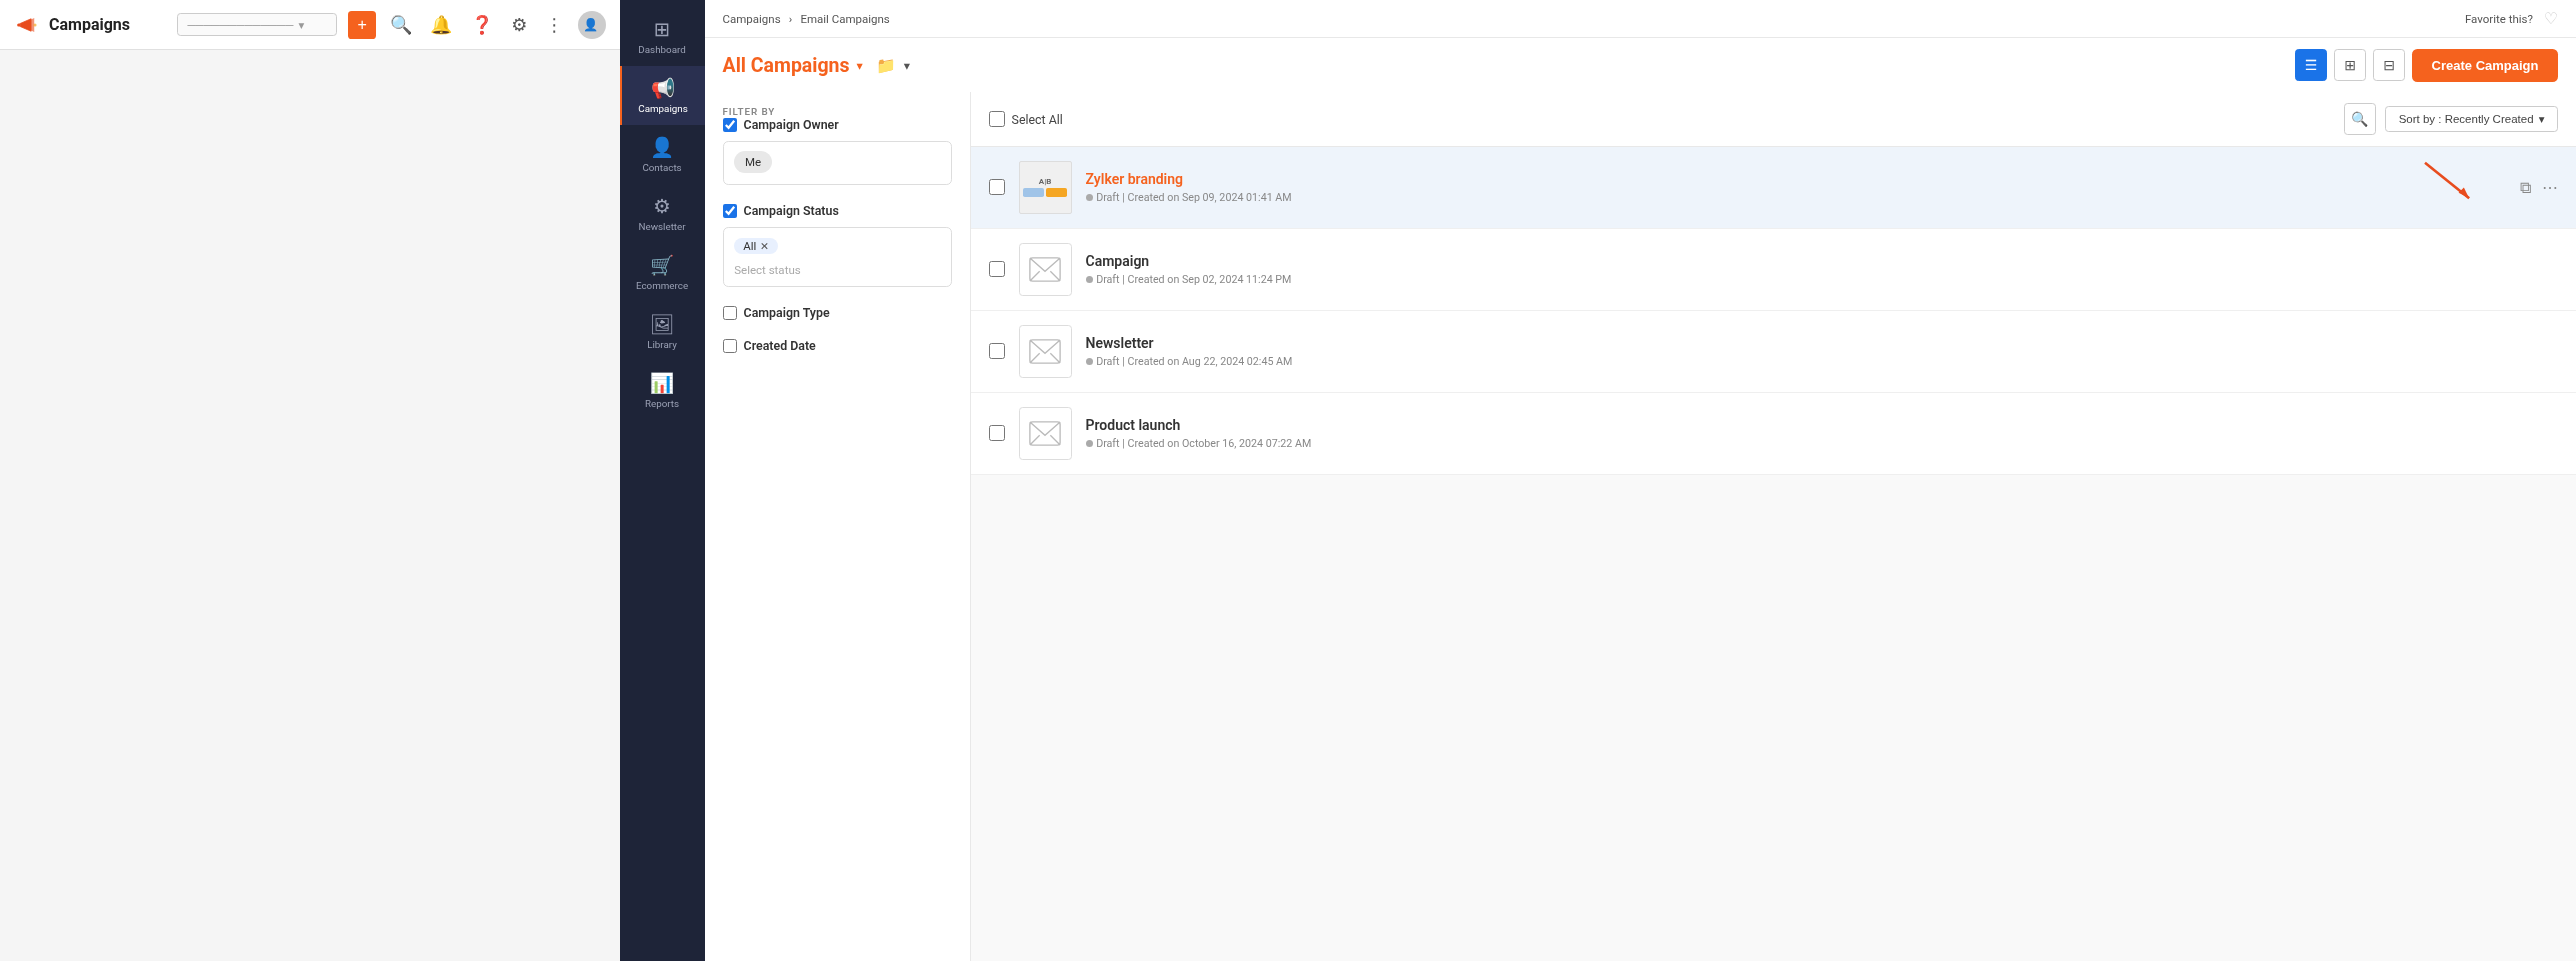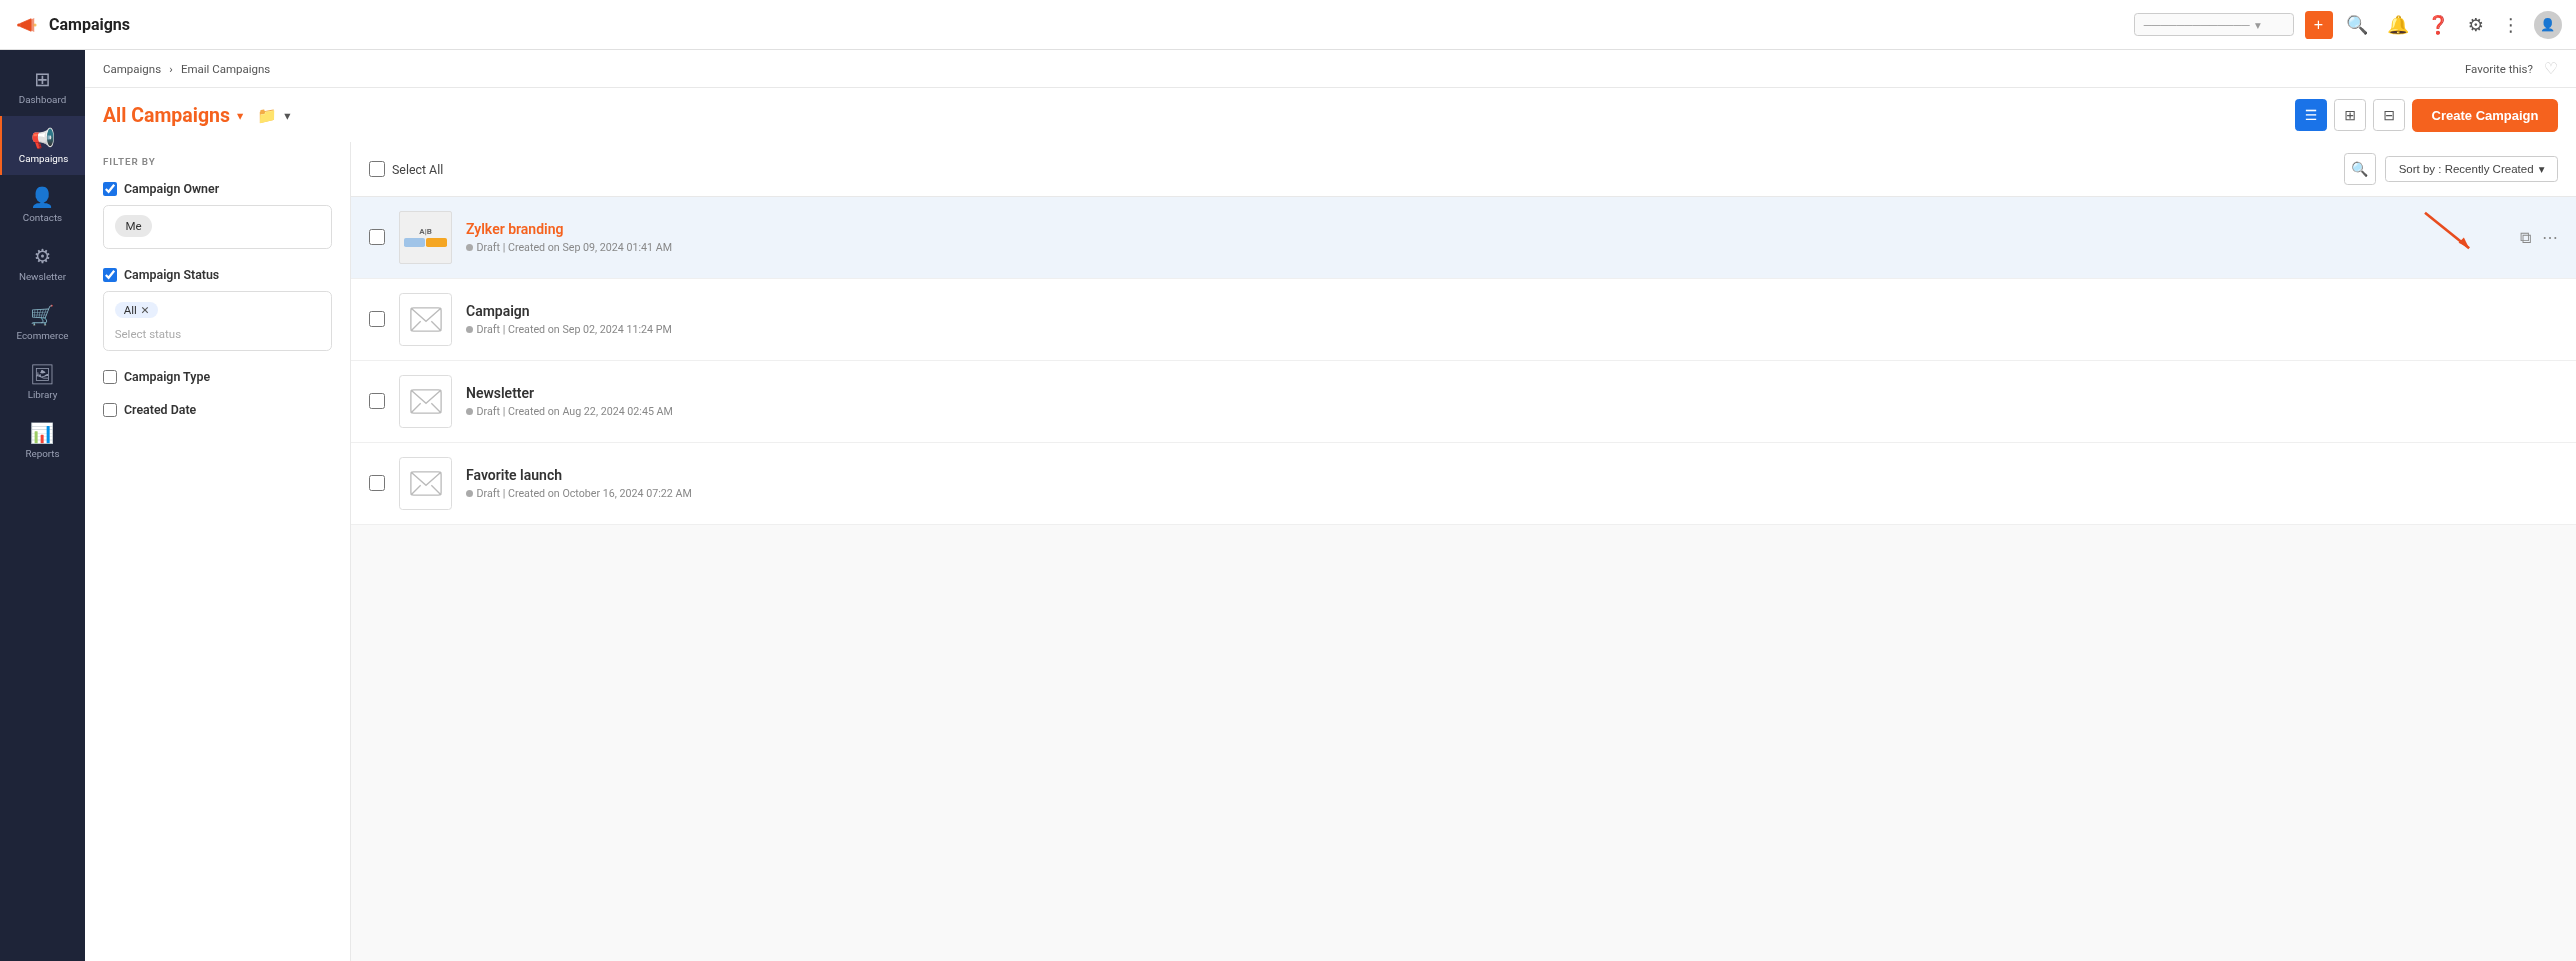--- a/index.html
+++ b/index.html
@@ -1,19 +1,19 @@
 <!DOCTYPE html>
 <html style="font-size:14px"><head>
   <meta charset="utf-8">
   <style>
     * { box-sizing: border-box; margin: 0; padding: 0; }
     body { font-family: -apple-system, BlinkMacSystemFont, 'Segoe UI', Roboto, sans-serif; background: #f5f5f5; overflow: hidden; }
 
     
-    .app-shell { display: flex; flex-direction: column; height: 100vh; }
+    .app-shell { display: flex; flex-direction: row; height: 100vh; }
 
     
     .top-nav {
       display: flex; align-items: center; height: 50px;
       background: #fff; border-bottom: 0.9px solid #e0e0e0;
       padding: 0 14px; gap: 10.7px; flex-shrink: 0;
     }
     .app-logo { display: flex; align-items: center; gap: 7px; font-weight: 700; font-size: 16px; color: #222; min-width: 142px; }
     .logo-icon { width: 28px; height: 28px; }
     .nav-spacer { flex: 1; }
@@ -83,21 +83,21 @@
     }
 
     
     .content-wrapper { display: flex; flex: 1; overflow: hidden; }
 
     
     .filter-panel {
       width: 266px; flex-shrink: 0; padding: 14px 18px;
       border-right: 0.9px solid #e8e8e8; overflow-y: auto; background: #fff;
     }
-    .filter-title { font-size: 9.8px; font-weight: 600; color: #888; letter-spacing: 0.9px; margin-bottom: 14px; }
+    .filter-title { font-size: 9.8px; font-weight: 600; color: #888; letter-spacing: 0.9px; }
     .filter-section { margin-bottom: 18px; }
     .filter-label { display: flex; align-items: center; gap: 7px; font-size: 12.4px; font-weight: 600; color: #333; margin-bottom: 9px; }
     .filter-checkbox { width: 14px; height: 14px; accent-color: #1a73e8; cursor: pointer; }
     .filter-box {
       border: 0.9px solid #ddd; border-radius: 5.3px; padding: 9px 10.7px;
       min-height: 44px; background: #fff;
     }
     .tag-pill {
       display: inline-flex; align-items: center; gap: 3.6px;
       background: #e8f0fe; color: #333; border-radius: 14px;
@@ -390,21 +390,21 @@
               <input type="checkbox" class="item-checkbox" style="">
               <div class="envelope-icon-wrap">
                 <svg class="envelope-svg" viewBox="0 0 36 28" fill="none">
                   <rect x="1" y="1" width="34" height="26" rx="3" stroke="#bbb" stroke-width="1.5" fill="none"></rect>
                   <polyline points="1,1 18,16 35,1" stroke="#bbb" stroke-width="1.5" fill="none"></polyline>
                   <line x1="1" y1="27" x2="12" y2="16" stroke="#bbb" stroke-width="1.5"></line>
                   <line x1="35" y1="27" x2="24" y2="16" stroke="#bbb" stroke-width="1.5"></line>
                 </svg>
               </div>
               <div class="campaign-info">
-                <div class="campaign-name dark">Favorite launch</div>
+                <div class="campaign-name dark">Product launch</div>
                 <div class="campaign-meta">
                   <span class="status-dot"></span>
                   <span>Draft | Created on October 16, 2024 07:22 AM</span>
                 </div>
               </div>
             </div>
 
           </div>
         </div>
       </div>

